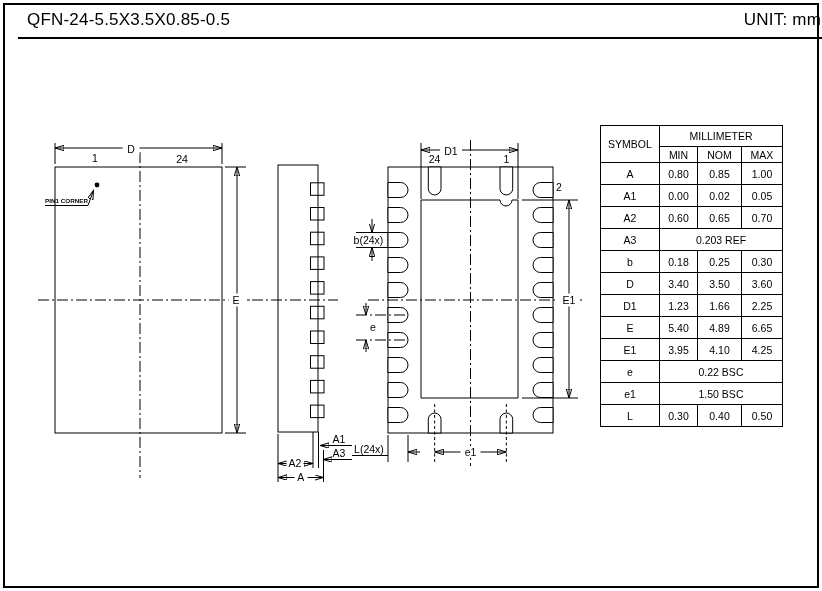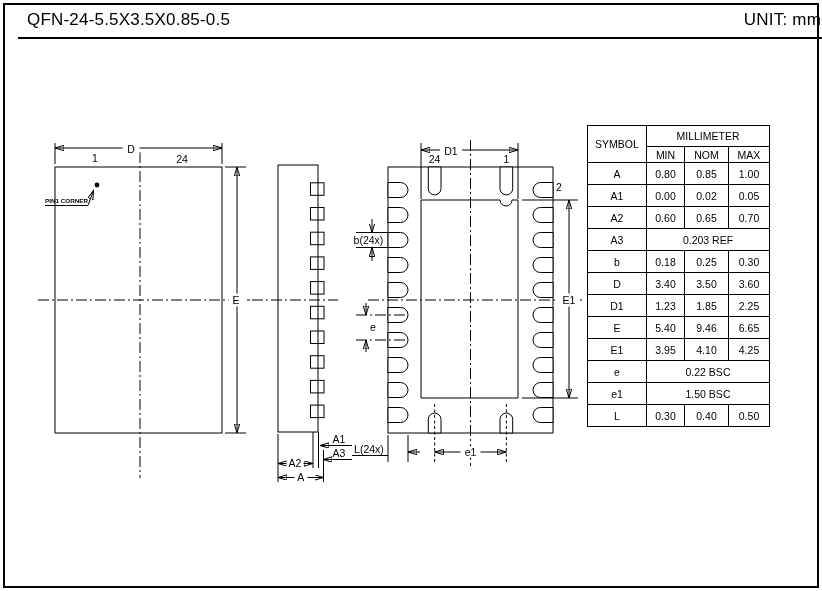--- a/index.html
+++ b/index.html
@@ -10,21 +10,21 @@
             display:flex;align-items:center;justify-content:space-between;padding:17px 9px;box-sizing:border-box;}
   #titlebar .t{font-size:17px;color:#000;letter-spacing:0.2px;}
   svg{position:absolute;left:0;top:0;}
   svg text{font-family:"Liberation Sans",sans-serif;font-size:10.5px;fill:#000;}
   svg text.tiny{font-size:5.5px;font-weight:bold;}
   svg line, svg path, svg rect.ln{stroke:#000;stroke-width:1;fill:none;}
   svg .wf{fill:#fff;}
   svg .cl{stroke-dasharray:11 3 2 3;}
   svg .dash{stroke-dasharray:3 2.5;}
   svg rect.bg{fill:#fff;stroke:none;}
-  #dimtable{position:absolute;left:587px;top:125px;border-collapse:collapse;table-layout:fixed;padding-left:40px;}
+  #dimtable{position:absolute;left:600px;top:125px;border-collapse:collapse;table-layout:fixed;padding-left:40px;}
   #dimtable td,#dimtable th{border:1px solid #000;font-size:10.5px;font-weight:normal;color:#000;
       text-align:center;vertical-align:middle;padding:0;overflow:hidden;}
   #dimtable tr.data td{height:21px;}
   #dimtable tr.h1 th{height:20px;}
   #dimtable tr.h2 th{height:15px;margin-top:43px;}
 </style>
 </head>
 <body>
 
 <div id="page">
@@ -233,27 +233,27 @@
     </tr>
     <tr class="data">
       <td>D</td>
           <td>3.40</td>
           <td>3.50</td>
           <td>3.60</td>
     </tr>
     <tr class="data">
       <td>D1</td>
           <td>1.23</td>
-          <td>1.85</td>
+          <td>1.66</td>
           <td>2.25</td>
     </tr>
     <tr class="data">
       <td>E</td>
           <td>5.40</td>
-          <td>9.46</td>
+          <td>4.89</td>
           <td>6.65</td>
     </tr>
     <tr class="data">
       <td>E1</td>
           <td>3.95</td>
           <td>4.10</td>
           <td>4.25</td>
     </tr>
     <tr class="data">
       <td>e</td>

